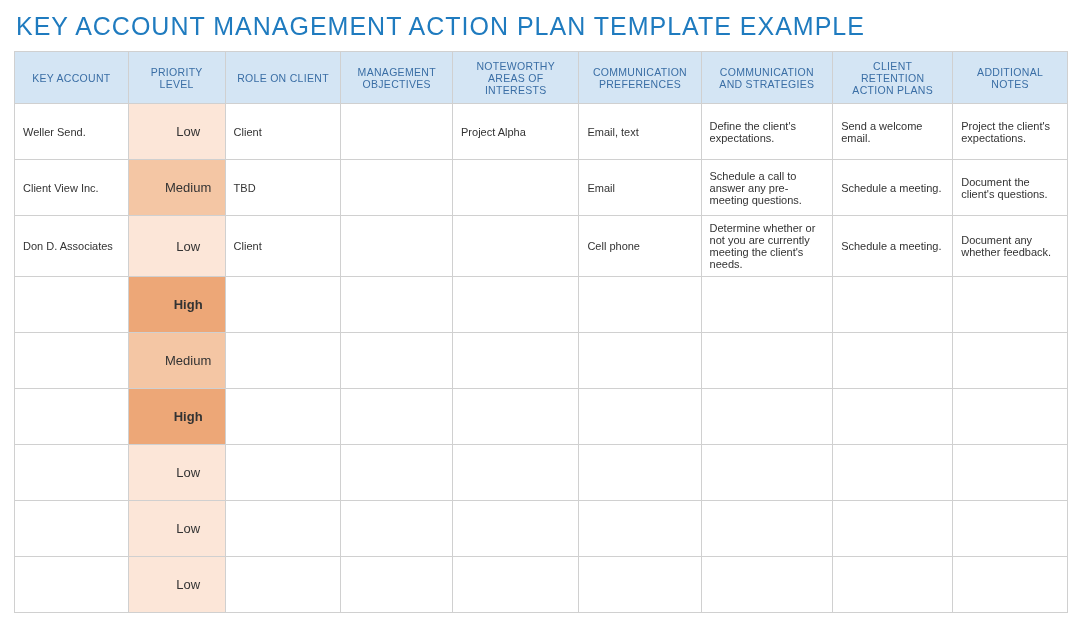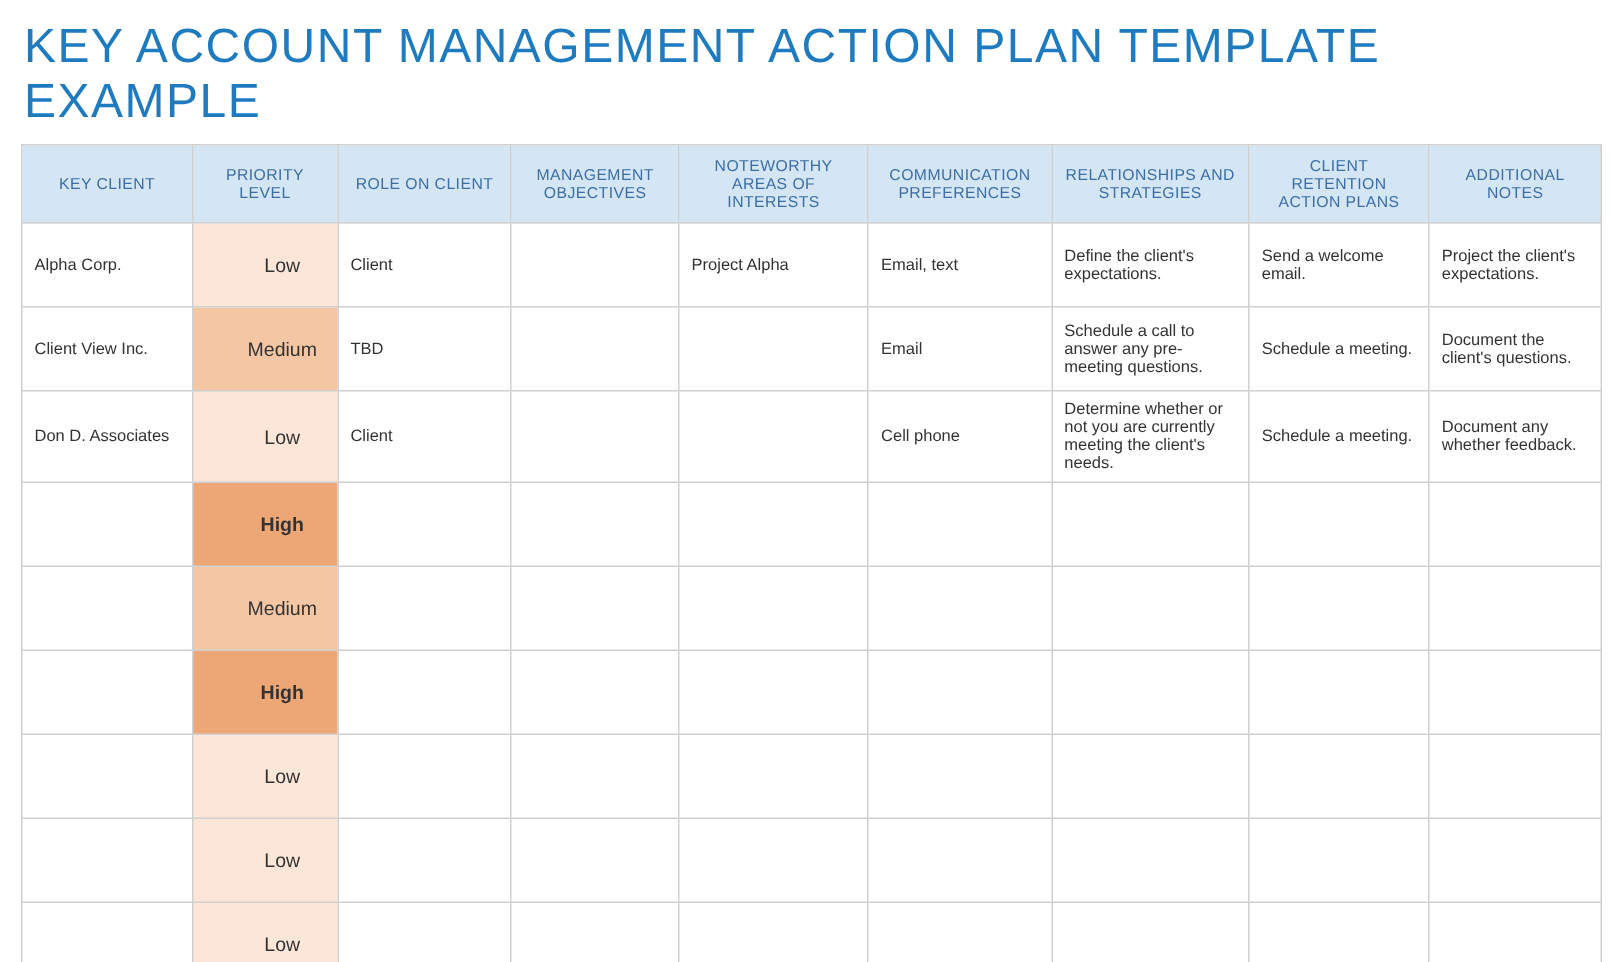--- a/index.html
+++ b/index.html
@@ -5,21 +5,21 @@
   * { box-sizing: border-box; }
   body {
     margin: 0;
     padding: 12px 14px;
     font-family: "Century Gothic", "Segoe UI", Arial, sans-serif;
     background: #ffffff;
     width: 1082px;
   }
   .title {
     color: #1f7bbf;
-    font-size: 32px;
+    font-size: 25px;
     font-weight: 400;
     letter-spacing: 1px;
     margin: 0 0 10px 2px;
   }
   table {
     border-collapse: collapse;
     width: 100%;
     table-layout: fixed;
   }
   th, td {
@@ -71,34 +71,34 @@
       <col class="col-2">
       <col class="col-3">
     <col class="col-4">
       <col class="col-5">
       <col class="col-6">
       <col class="col-7">
       <col class="col-8">
   </colgroup>
   <thead>
     <tr>
-      <th>KEY CLIENT</th>
+      <th>KEY ACCOUNT</th>
       <th>PRIORITY LEVEL</th>
       <th>ROLE ON CLIENT</th>
       <th>MANAGEMENT OBJECTIVES</th>
       <th>NOTEWORTHY AREAS OF INTERESTS</th>
       <th>COMMUNICATION PREFERENCES</th>
-      <th>RELATIONSHIPS AND STRATEGIES</th>
+      <th>COMMUNICATION AND STRATEGIES</th>
       <th>CLIENT RETENTION ACTION PLANS</th>
       <th>ADDITIONAL NOTES</th>
     </tr>
   </thead>
   <tbody id="tbody">
       <tr>
-        <td>Alpha Corp.</td>
+        <td>Weller Send.</td>
         <td class="priority-cell prio-Low">Low</td>
         <td>Client</td>
         <td></td>
         <td>Project Alpha</td>
         <td>Email, text</td>
         <td>Define the client's expectations.</td>
         <td>Send a welcome email.</td>
         <td>Project the client's expectations.</td>
       </tr>
       <tr>

